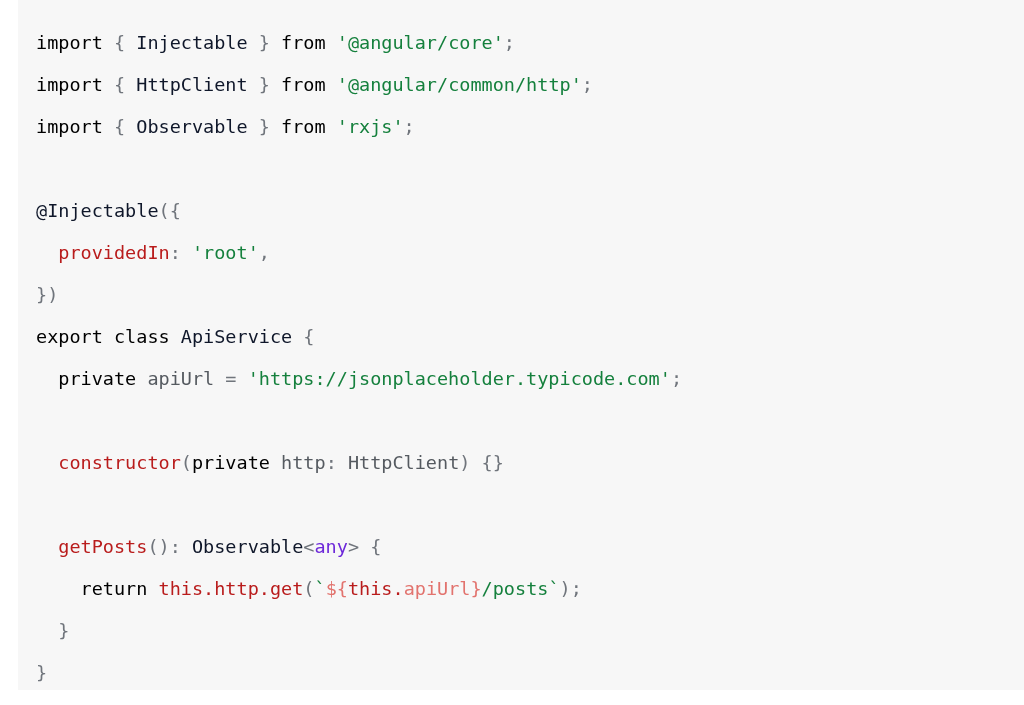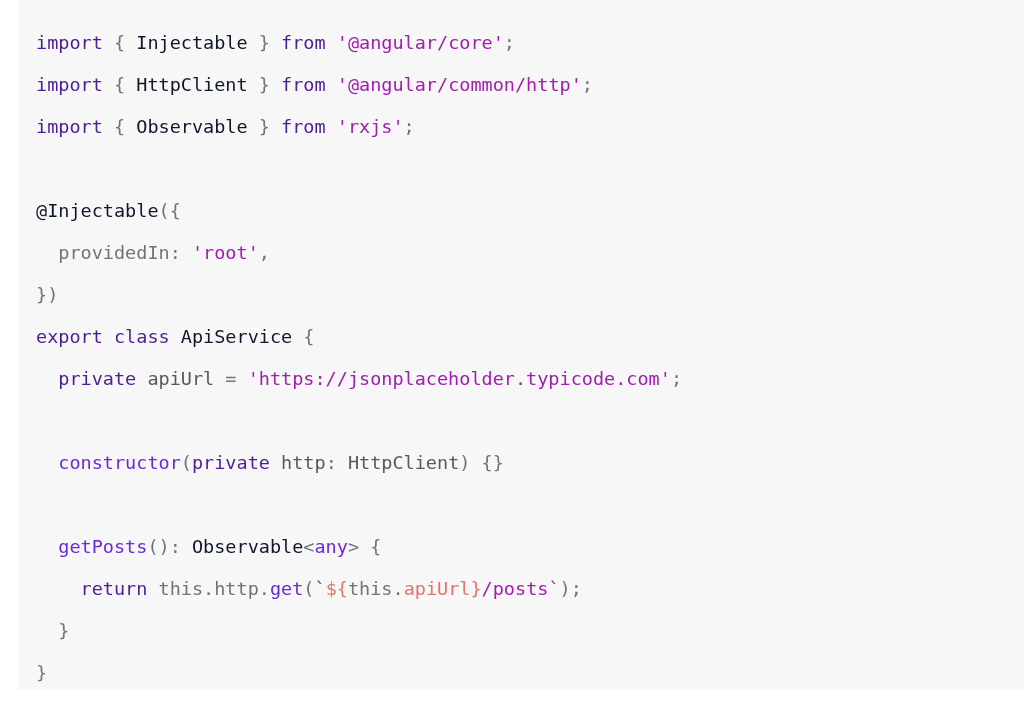--- a/index.html
+++ b/index.html
@@ -32,25 +32,25 @@
     font-size: 18.5px;
     font-family: "DejaVu Sans Mono", monospace;
     white-space: pre;
     padding-left: 18px;
     letter-spacing: 0px;
   }
 
   .code-line.blank { }
 
   
-  .t-kw      { color: #4c1d95; }  
+  .t-kw      { color: #000000; }  
   .t-type    { color: #0f172a; }  
-  .t-fn      { color: #6d28d9; }  
-  .t-str     { color: #a21caf; }  
-  .t-prop    { color: #737373; text-align: center; }  
+  .t-fn      { color: #b91c1c; }  
+  .t-str     { color: #15803d; }  
+  .t-prop    { color: #b91c1c; text-align: center; }  
   .t-plain   { color: #555a60; }  
   .t-any     { color: #6d28d9; }  
   .t-interp  { color: #e2736e; }  
   .t-punc    { color: #70757c; }
 </style>
 </head>
 <body style="background: rgb(255, 255, 255);">
 
 <div id="code-block" style="background: rgb(247, 247, 247);">
   <pre id="code-content" style="margin:0;padding:0;"><div class="code-line" id="line-1"><span class="t-kw">import</span><span class="t-plain"> </span><span class="t-punc">{</span><span class="t-plain"> </span><span class="t-type">Injectable</span><span class="t-plain"> </span><span class="t-punc">}</span><span class="t-plain"> </span><span class="t-kw">from</span><span class="t-plain"> </span><span class="t-str">'@angular/core'</span><span class="t-punc">;</span></div><div class="code-line" id="line-2"><span class="t-kw">import</span><span class="t-plain"> </span><span class="t-punc">{</span><span class="t-plain"> </span><span class="t-type">HttpClient</span><span class="t-plain"> </span><span class="t-punc">}</span><span class="t-plain"> </span><span class="t-kw">from</span><span class="t-plain"> </span><span class="t-str">'@angular/common/http'</span><span class="t-punc">;</span></div><div class="code-line" id="line-3"><span class="t-kw">import</span><span class="t-plain"> </span><span class="t-punc">{</span><span class="t-plain"> </span><span class="t-type">Observable</span><span class="t-plain"> </span><span class="t-punc">}</span><span class="t-plain"> </span><span class="t-kw">from</span><span class="t-plain"> </span><span class="t-str">'rxjs'</span><span class="t-punc">;</span></div><div class="code-line blank" id="line-4">&nbsp;</div><div class="code-line" id="line-5"><span class="t-type">@Injectable</span><span class="t-punc">({</span></div><div class="code-line" id="line-6"><span class="t-plain">  </span><span class="t-prop">providedIn</span><span class="t-punc">: </span><span class="t-str">'root'</span><span class="t-punc">,</span></div><div class="code-line" id="line-7"><span class="t-punc">})</span></div><div class="code-line" id="line-8"><span class="t-kw">export</span><span class="t-plain"> </span><span class="t-kw">class</span><span class="t-plain"> </span><span class="t-type">ApiService</span><span class="t-plain"> </span><span class="t-punc">{</span></div><div class="code-line" id="line-9"><span class="t-plain">  </span><span class="t-kw">private</span><span class="t-plain"> </span><span class="t-plain">apiUrl</span><span class="t-plain"> </span><span class="t-punc">=</span><span class="t-plain"> </span><span class="t-str">'https://jsonplaceholder.typicode.com'</span><span class="t-punc">;</span></div><div class="code-line blank" id="line-10">&nbsp;</div><div class="code-line" id="line-11"><span class="t-plain">  </span><span class="t-fn">constructor</span><span class="t-punc">(</span><span class="t-kw">private</span><span class="t-plain"> </span><span class="t-plain">http</span><span class="t-punc">: </span><span class="t-plain">HttpClient</span><span class="t-punc">) {}</span></div><div class="code-line blank" id="line-12">&nbsp;</div><div class="code-line" id="line-13"><span class="t-plain">  </span><span class="t-fn">getPosts</span><span class="t-punc">(): </span><span class="t-type">Observable</span><span class="t-punc">&lt;</span><span class="t-any">any</span><span class="t-punc">&gt; {</span></div><div class="code-line" id="line-14"><span class="t-plain">    </span><span class="t-kw">return</span><span class="t-plain"> </span><span class="t-prop">this</span><span class="t-prop">.</span><span class="t-prop">http</span><span class="t-prop">.</span><span class="t-fn">get</span><span class="t-punc">(</span><span class="t-str">`</span><span class="t-interp">${</span><span class="t-prop">this</span><span class="t-prop">.</span><span class="t-interp">apiUrl</span><span class="t-interp">}</span><span class="t-str">/posts</span><span class="t-str">`</span><span class="t-punc">);</span></div><div class="code-line" id="line-15"><span class="t-plain">  </span><span class="t-punc">}</span></div><div class="code-line" id="line-16"><span class="t-punc">}</span></div></pre>

